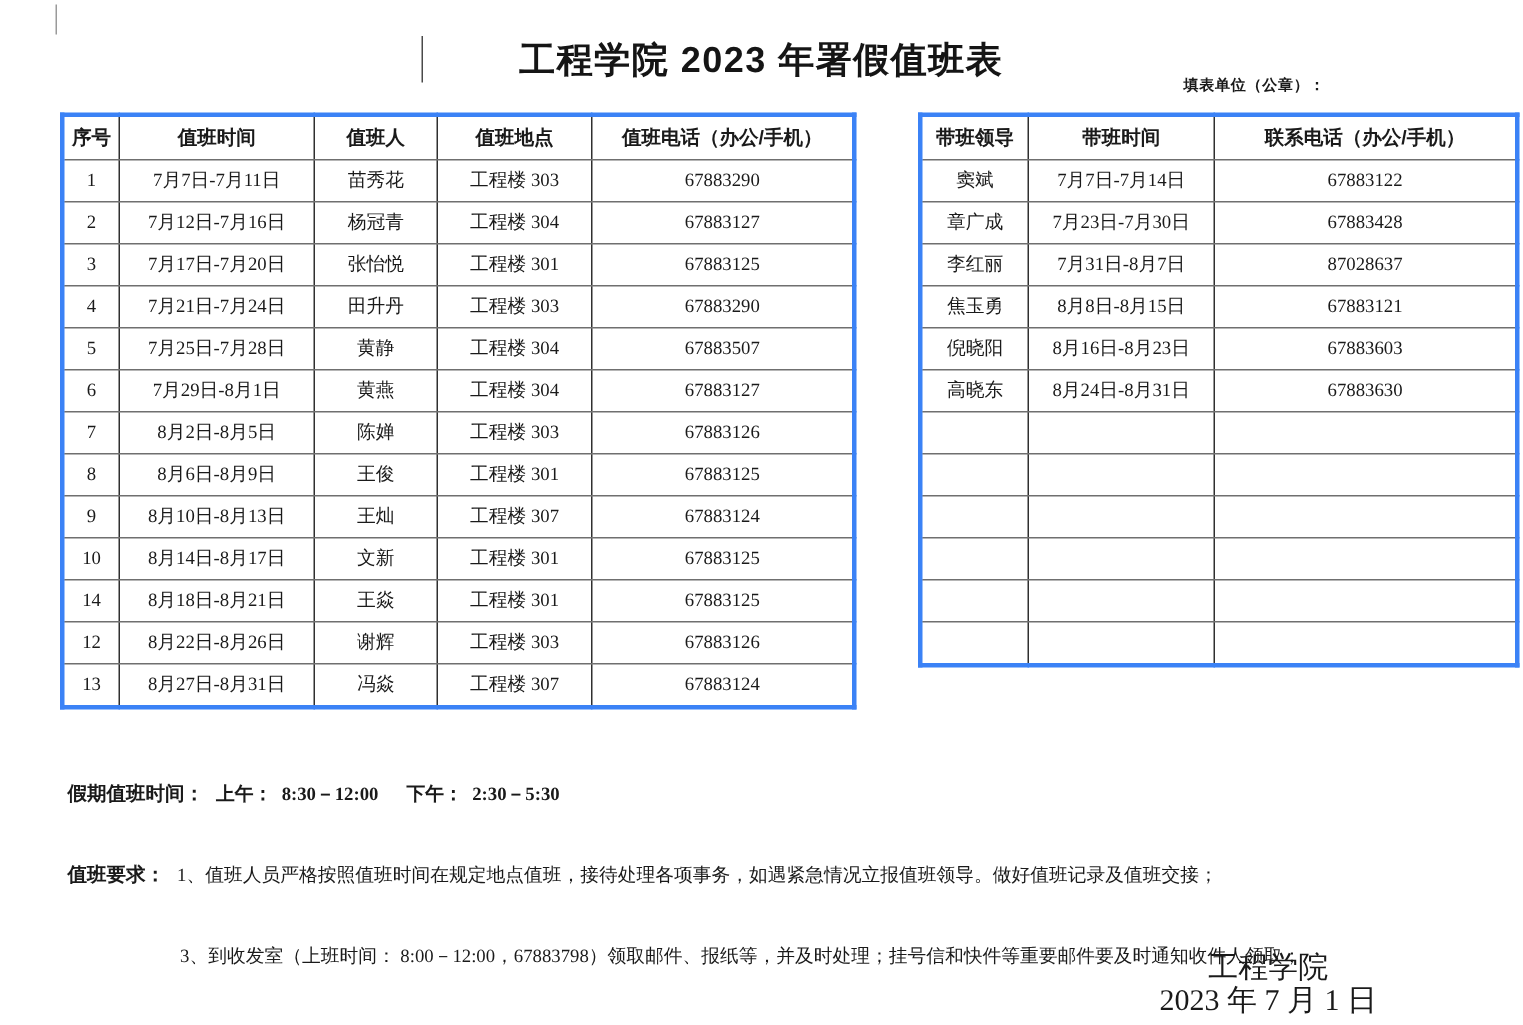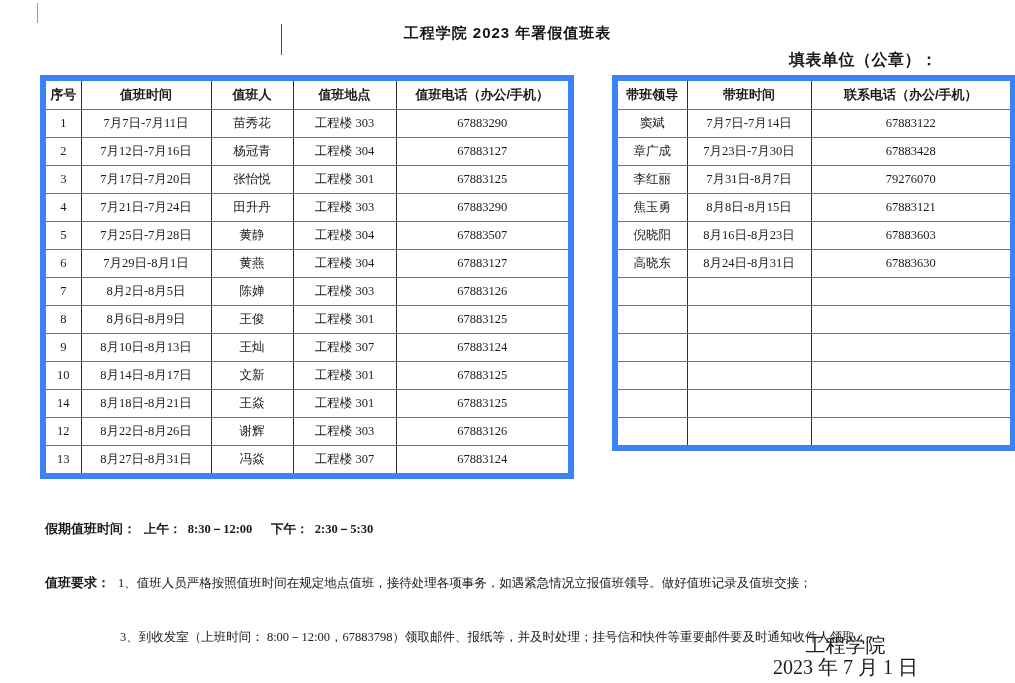--- a/index.html
+++ b/index.html
@@ -1,28 +1,28 @@
 <!DOCTYPE html>
 <html><head>
 <meta charset="utf-8">
 <style>
   html,body{margin:0;padding:0;background:#ffffff;}
   .page{position:relative;width:1015px;height:683px;background:#fff;color:#1a1a1a;
         font-family:"Liberation Serif","DejaVu Serif",serif;overflow:hidden;}
   .title{position:absolute;top:24px;left:0;width:1015px;margin:0;text-align:center;
          font-family:"Liberation Sans","DejaVu Sans",sans-serif;font-weight:bold;
-         font-size:15px;letter-spacing:1px;color:#151515;}
+         font-size:24px;letter-spacing:1px;color:#151515;}
   .form-unit{position:absolute;top:50px;left:789px;
          font-family:"Liberation Sans","DejaVu Sans",sans-serif;font-weight:bold;
-         font-size:16px;letter-spacing:.5px;}
+         font-size:10px;letter-spacing:.5px;}
   .corner-mark{position:absolute;left:37px;top:3px;width:1px;height:20px;background:#9a9a9a;}
   .caret{position:absolute;left:281px;top:24px;width:1px;height:31px;background:#4a4a4a;}
 
   table.tbl{position:absolute;top:75px;border-collapse:collapse;table-layout:fixed;
-            border:6px solid #3b82f6;}
+            border:3px solid #3b82f6;}
   table.duty{left:40px;width:528px;}
   table.leader{left:612px;width:398px;}
   .tbl th{font-family:"Liberation Sans","DejaVu Sans",sans-serif;font-weight:bold;
           font-size:13px;height:28px;padding:0 2px;text-align:center;}
   .tbl td{font-size:12.5px;height:27px;padding:0 2px;text-align:center;
           white-space:nowrap;overflow:hidden;}
   .tbl th,.tbl td{border-left:1px solid #2f2f2f;border-right:1px solid #2f2f2f;
           border-top:1px solid #6f6f6f;border-bottom:1px solid #6f6f6f;}
 
   .notes{position:absolute;left:45px;top:484px;width:940px;font-size:12.5px;
@@ -178,21 +178,21 @@
           <td>67883122</td>
         </tr>
         <tr>
           <td>章广成</td>
           <td>7月23日-7月30日</td>
           <td>67883428</td>
         </tr>
         <tr>
           <td>李红丽</td>
           <td>7月31日-8月7日</td>
-          <td>79276070</td>
+          <td>87028637</td>
         </tr>
         <tr>
           <td>焦玉勇</td>
           <td>8月8日-8月15日</td>
           <td>67883121</td>
         </tr>
         <tr>
           <td>倪晓阳</td>
           <td>8月16日-8月23日</td>
           <td>67883603</td>

